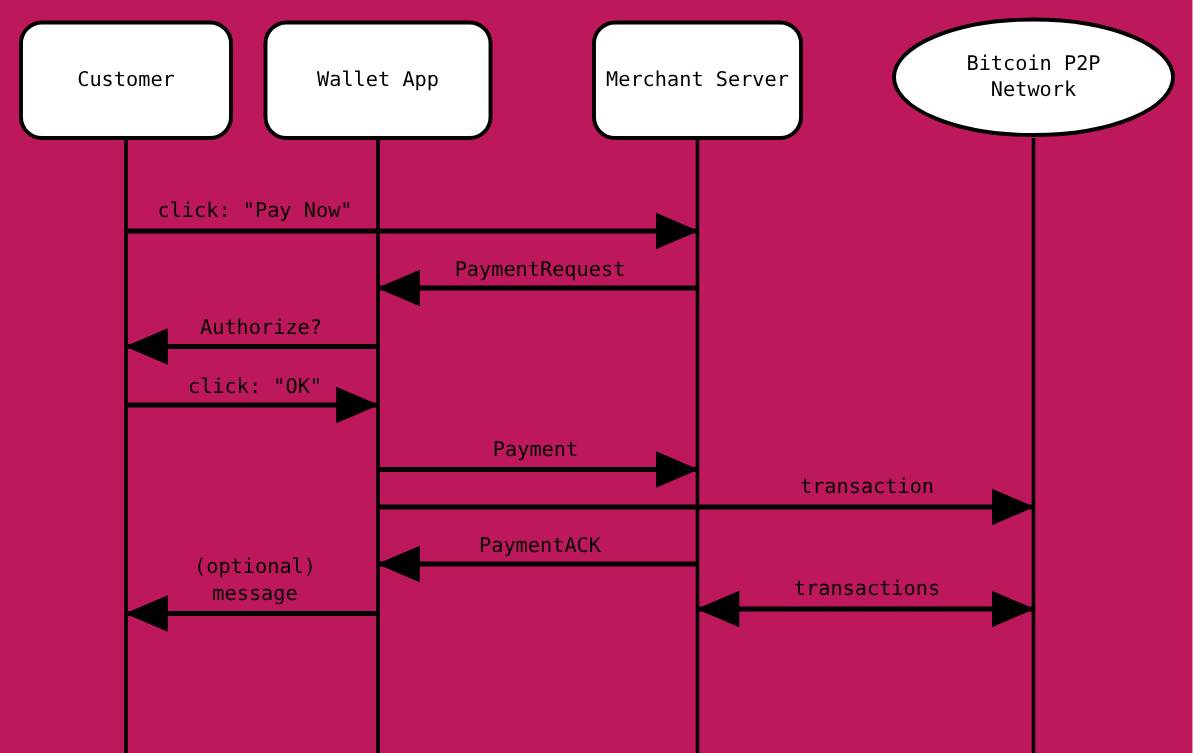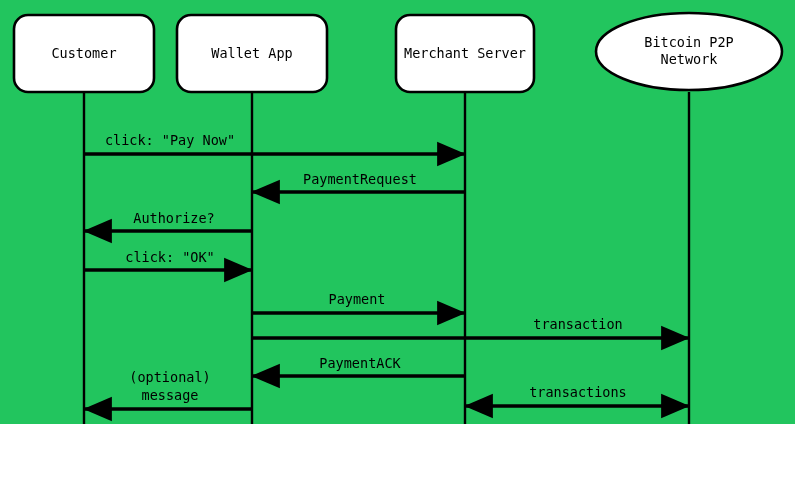--- a/index.html
+++ b/index.html
@@ -6,22 +6,22 @@
     margin: 0;
     padding: 0;
     background: #ffffff;
   }
   body {
     font-family: "DejaVu Sans Mono", "Liberation Mono", monospace;
   }
   #diagram-root {
     position: relative;
     width: 795px;
-    height: 424px;
-    background: #22c55e;
+    height: 502px;
+    background: #be185d;
     overflow: hidden;
   }
   svg#seq-svg {
     display: block;
     width: 795px;
     height: 502px;
   }
   .node-shape {
     fill: #ffffff;
     stroke: #000000;

